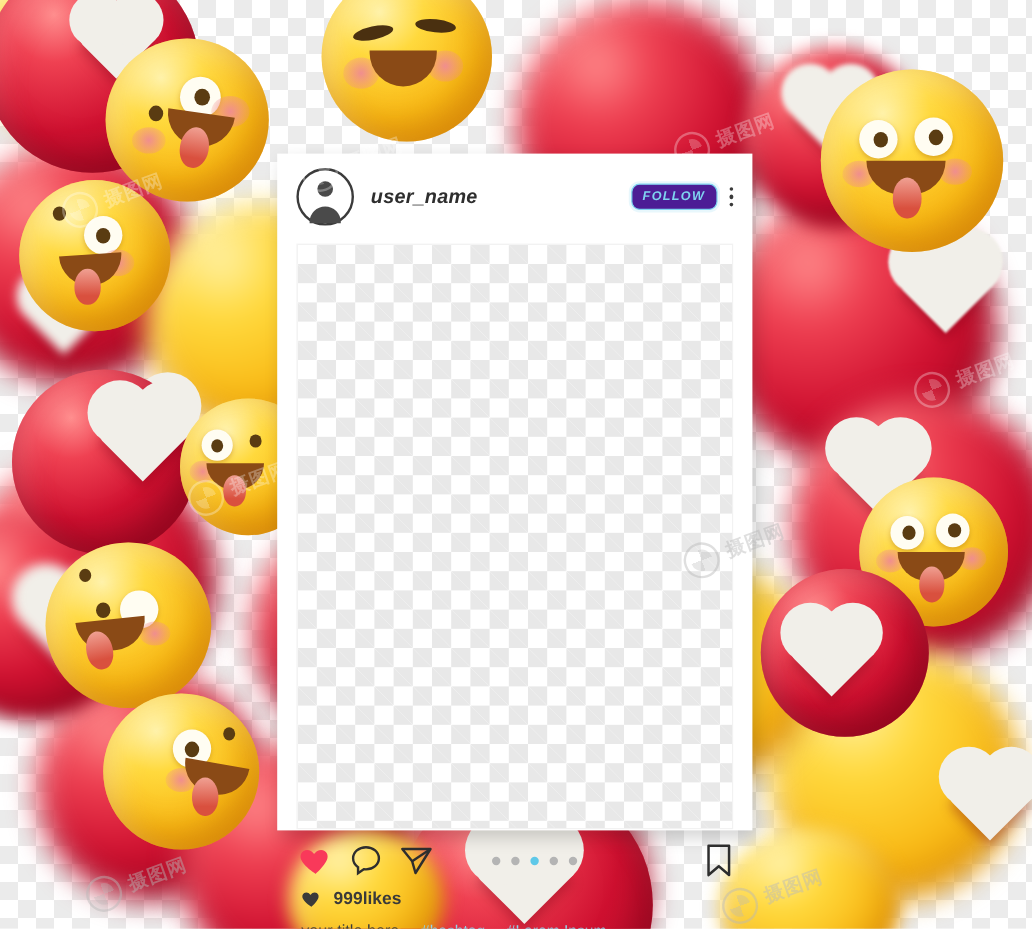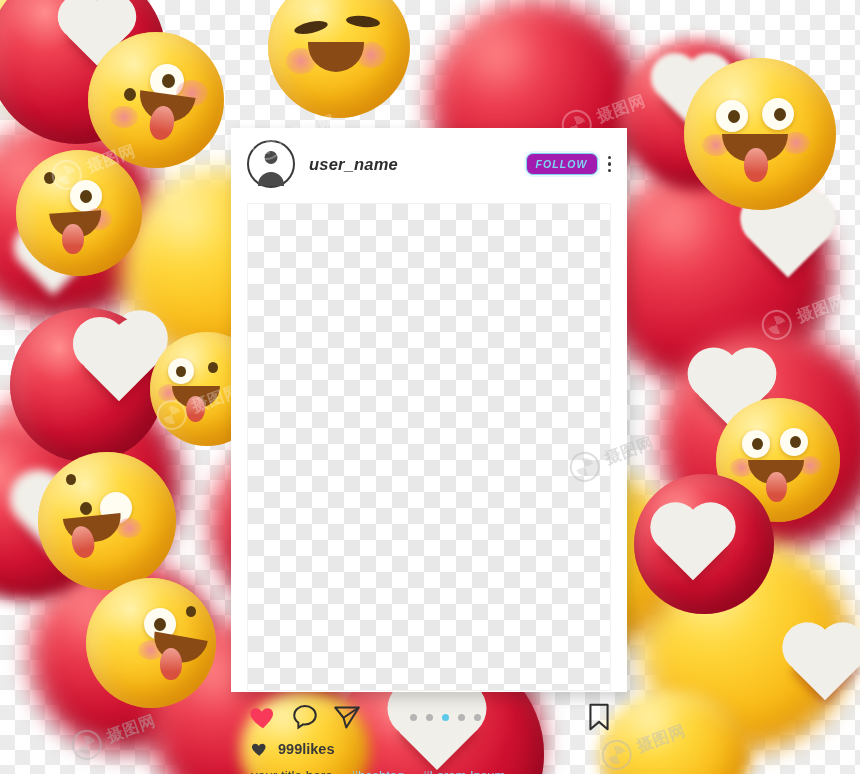--- a/index.html
+++ b/index.html
@@ -81,21 +81,21 @@
     position:absolute;left:50%;bottom:0;transform:translateX(-50%);
     width:26px;height:14px;border-radius:13px 13px 0 0;background:#4a4a4a;
   }
   .username{
     margin-left:14px;font-size:16.5px;font-weight:bold;color:#2e2e2e;letter-spacing:.2px;
   }
   .header-right{margin-left:auto;display:flex;align-items:center;gap:6px;}
   .follow-btn{
     border:1.6px solid #7fd4f0;border-radius:7px;
     color:#7fd4f0;font-size:10.5px;font-weight:bold;letter-spacing:1.1px;
-    padding:5px 9px;background:#a21caf;line-height:1;
+    padding:5px 9px;background:#4c1d95;line-height:1;
     box-shadow:0 0 0 2px rgba(127,212,240,.18);
   }
   .kebab{display:flex;flex-direction:column;gap:3px;padding:2px 4px;}
   .kebab i{display:block;width:3.4px;height:3.4px;border-radius:50%;background:#3a3a3a;}
 
   
   .photo-area{
     position:absolute;left:17px;top:76px;width:362px;height:486px;
     background-color:#ffffff;
     background-image:

